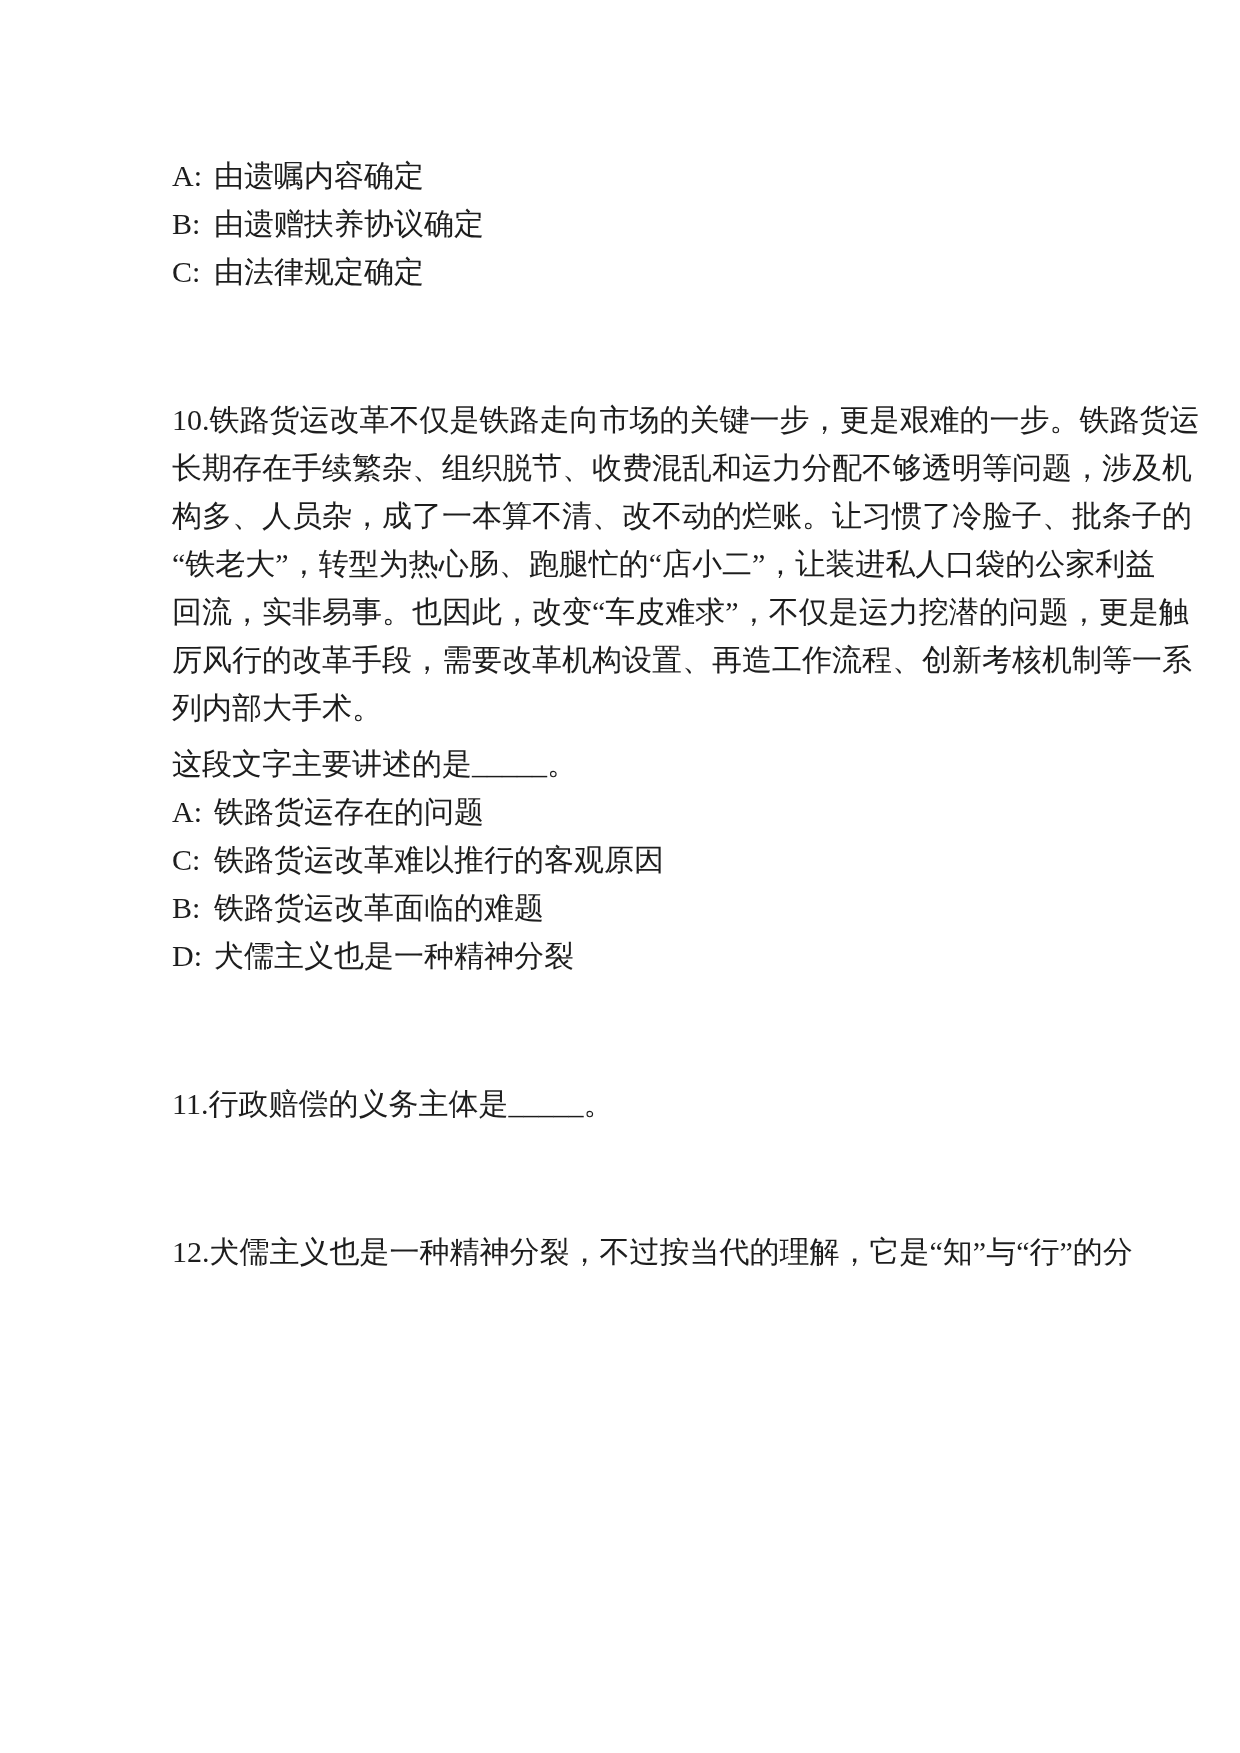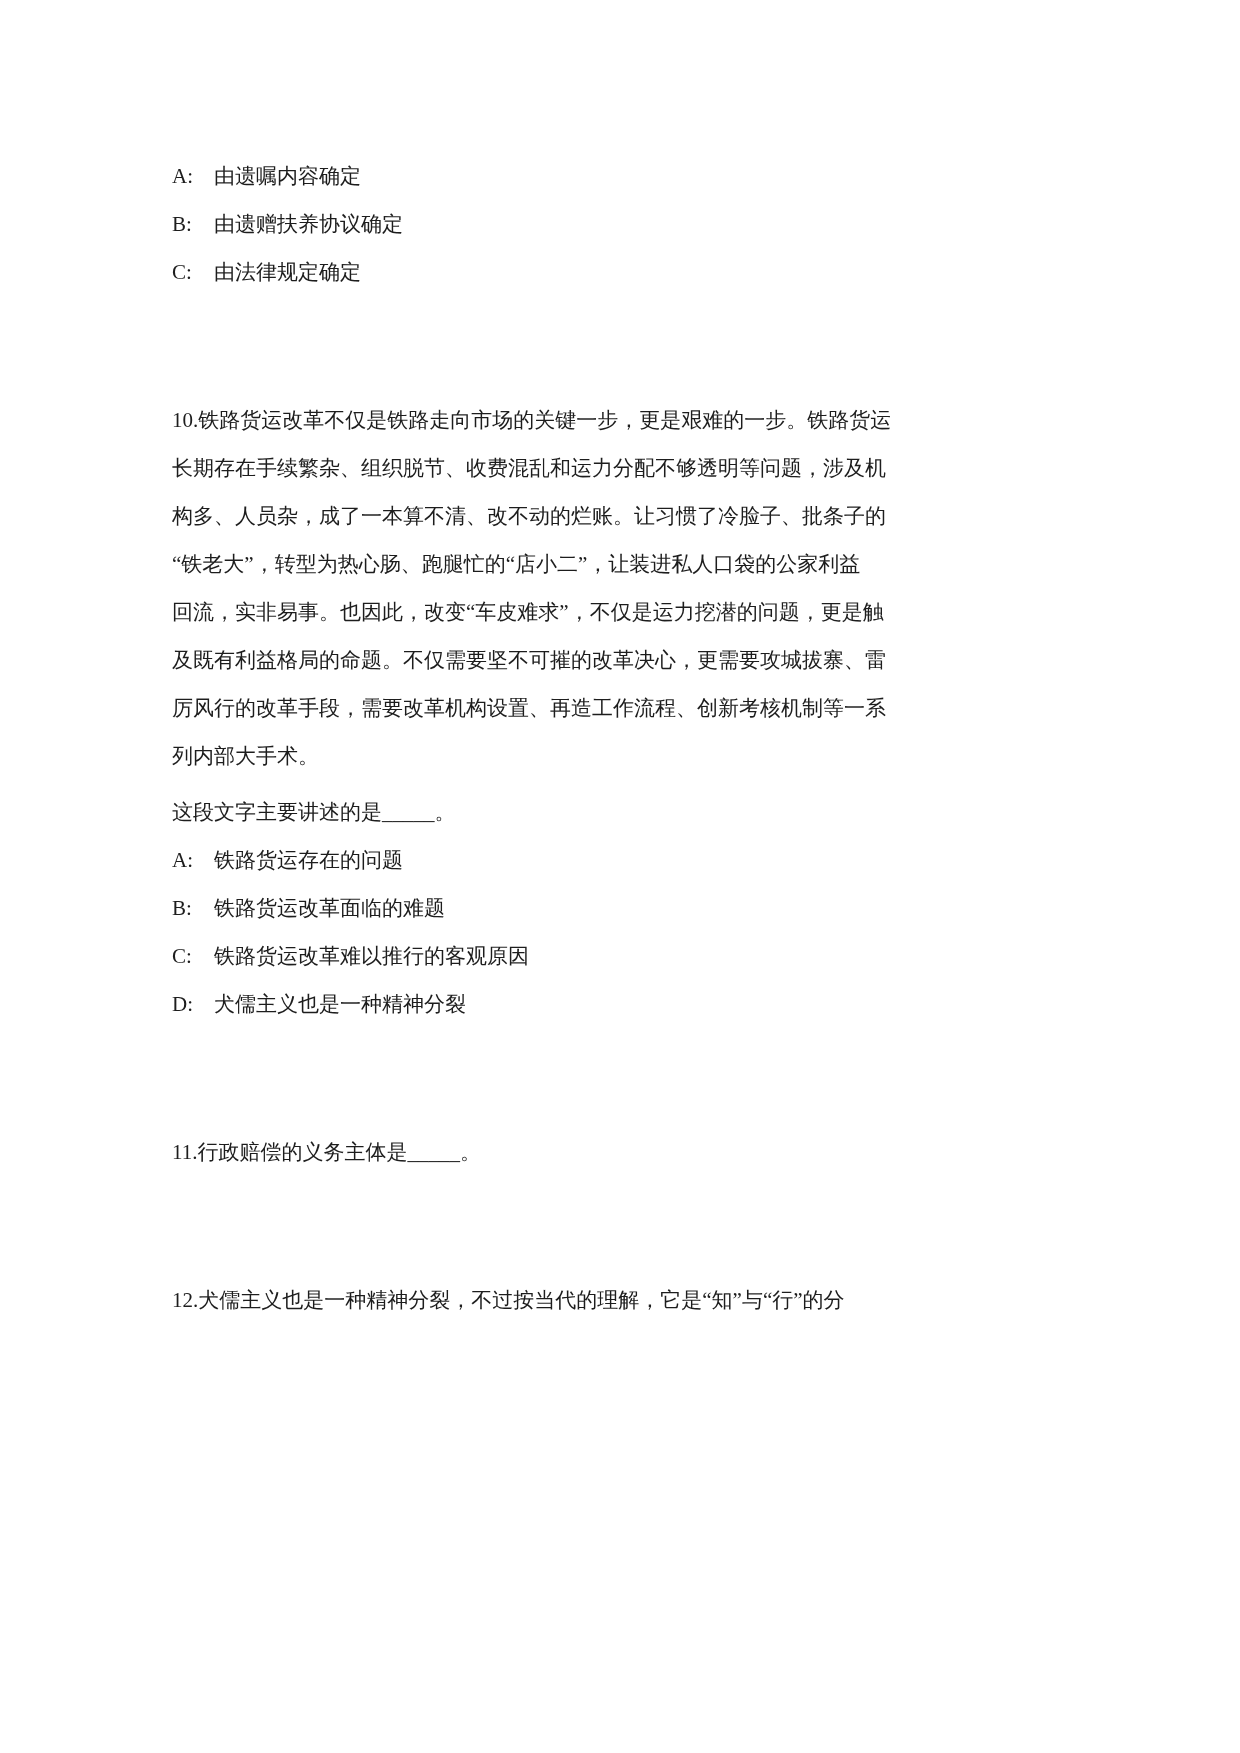--- a/index.html
+++ b/index.html
@@ -12,21 +12,21 @@
     background: #ffffff;
     overflow: hidden;
     font-family: "Liberation Serif", "DejaVu Serif", serif;
   }
   .page {
     box-sizing: border-box;
     width: 1240px;
     height: 1753px;
     padding: 152px 70px 0 172px;
     color: #1d1d1d;
-    font-size: 21px;
+    font-size: 30px;
     line-height: 48px;
   }
   .line {
     height: 48px;
     white-space: nowrap;
   }
   .q-section {
     margin-top: 100px;
   }
   .stem-after-para {
@@ -54,34 +54,33 @@
     </div>
   </section>
 
   <section class="q-section">
     <div>
       <div class="line">10.铁路货运改革不仅是铁路走向市场的关键一步，更是艰难的一步。铁路货运</div>
       <div class="line">长期存在手续繁杂、组织脱节、收费混乱和运力分配不够透明等问题，涉及机</div>
       <div class="line">构多、人员杂，成了一本算不清、改不动的烂账。让习惯了冷脸子、批条子的</div>
       <div class="line">“铁老大”，转型为热心肠、跑腿忙的“店小二”，让装进私人口袋的公家利益</div>
       <div class="line">回流，实非易事。也因此，改变“车皮难求”，不仅是运力挖潜的问题，更是触</div>
-      <div class="line">及既有利益格局的命题。不仅需要坚不可摧的改革决心，更需要攻城拔寨、雷</div>
       <div class="line">厉风行的改革手段，需要改革机构设置、再造工作流程、创新考核机制等一系</div>
       <div class="line">列内部大手术。</div>
     </div>
     <div class="line stem-after-para">这段文字主要讲述的是_____。</div>
     <div>
       <div class="line">
         <span class="opt-label">A:</span><span>铁路货运存在的问题</span>
       </div>
       <div class="line">
-        <span class="opt-label">B:</span><span>铁路货运改革面临的难题</span>
+        <span class="opt-label">C:</span><span>铁路货运改革难以推行的客观原因</span>
       </div>
       <div class="line">
-        <span class="opt-label">C:</span><span>铁路货运改革难以推行的客观原因</span>
+        <span class="opt-label">B:</span><span>铁路货运改革面临的难题</span>
       </div>
       <div class="line">
         <span class="opt-label">D:</span><span>犬儒主义也是一种精神分裂</span>
       </div>
     </div>
   </section>
 
   <section class="q-section">
     <div class="line">11.行政赔偿的义务主体是_____。</div>
   </section>

